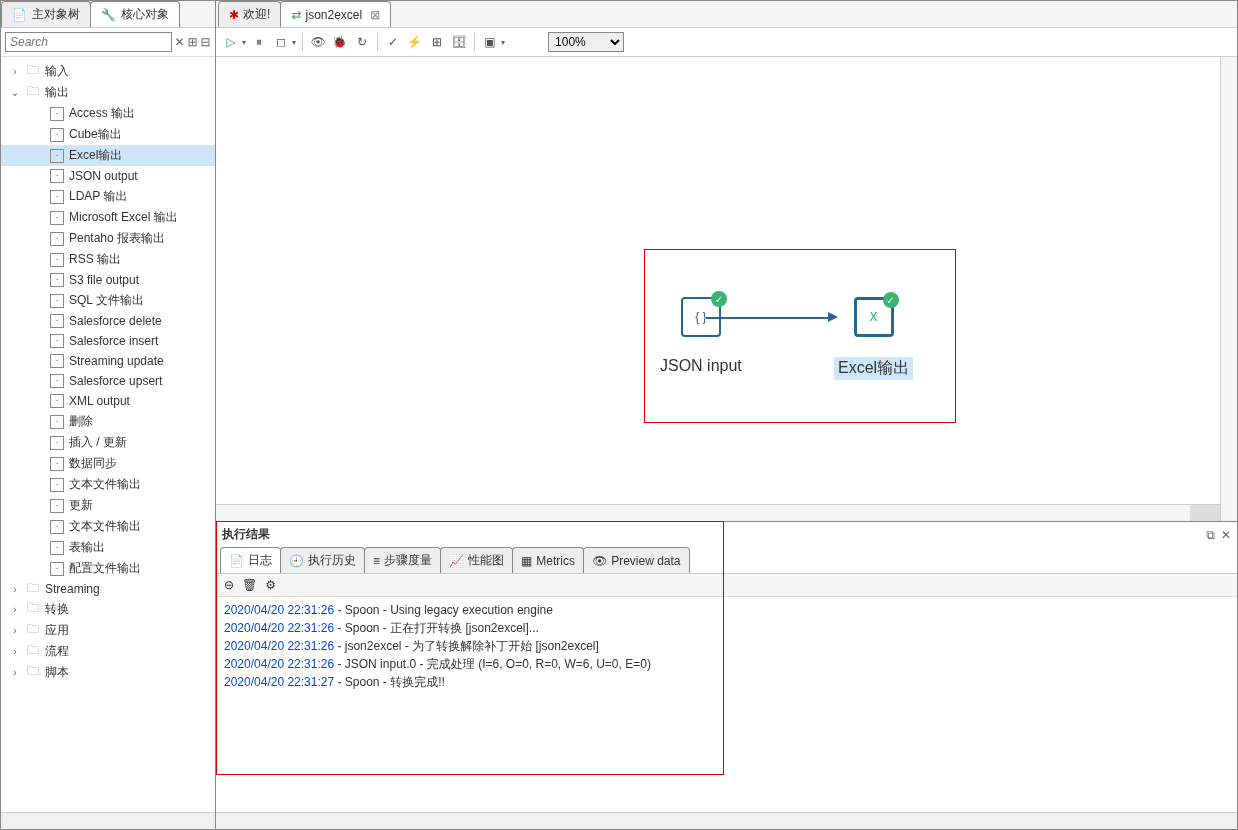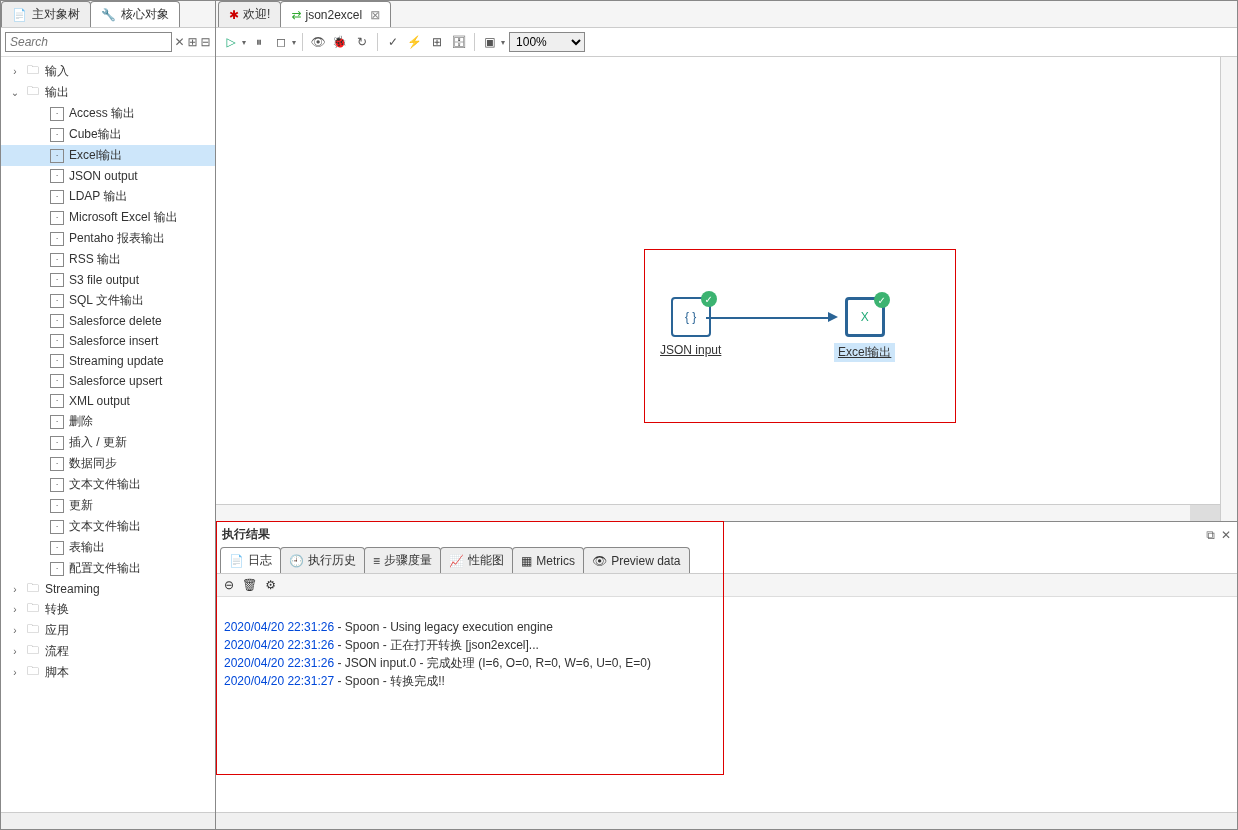--- a/index.html
+++ b/index.html
@@ -22,42 +22,42 @@
 .folder-icon { color: #888; }
 .main { flex: 1; display: flex; flex-direction: column; }
 .main-tabs { display: flex; background: #f5f5f5; border-bottom: 1px solid #ccc; padding-left: 2px; }
 .main-tab { padding: 4px 10px; border: 1px solid #888; border-bottom: none; background: #fff; border-radius: 4px 4px 0 0; margin-right: -1px; display: flex; align-items: center; gap: 4px; cursor: pointer; font-size: 12px; }
 .main-tab.inactive { background: #eee; }
 .close-x { color: #888; margin-left: 4px; }
 .toolbar { display: flex; align-items: center; padding: 4px 6px; gap: 4px; border-bottom: 1px solid #ccc; background: #fff; }
 .tbar-icon { width: 18px; height: 18px; display: flex; align-items: center; justify-content: center; cursor: pointer; color: #555; }
 .tbar-sep { width: 1px; height: 18px; background: #ccc; margin: 0 2px; }
 .dropdown-arrow { font-size: 8px; color: #666; margin-left: -2px; }
-.zoom-select { border: 1px solid #888; padding: 1px 2px; font-size: 12px; width: 76px; }
+.zoom-select { border: 1px solid #888; padding: 1px 2px; font-size: 12px; width: 76px; margin-left: 39px; }
 .canvas { position: relative; width: 100%; height: 460px; }
 .selection-rect { position: absolute; border: 1px solid #d00; left: 428px; top: 192px; width: 312px; height: 174px; }
 .node { position: absolute; text-align: center; }
 .node-box { width: 40px; height: 40px; border: 2px solid #2a6496; border-radius: 4px; background: #fff; display: flex; align-items: center; justify-content: center; position: relative; margin: 0 auto; }
 .node-box.selected { border: 3px solid #2a6496; }
 .node-check { position: absolute; top: -8px; right: -8px; width: 16px; height: 16px; background: #3cb371; border-radius: 50%; color: #fff; font-size: 10px; display: flex; align-items: center; justify-content: center; }
-.node-label { margin-top: 6px; font-size: 12px; text-decoration: underline; }
+.node-label { margin-top: 20px; font-size: 16px; }
 .node-label.selected { background: #cde6fa; padding: 1px 4px; }
 .arrow-line { position: absolute; height: 2px; background: #2a6496; }
 .arrow-head { position: absolute; width: 0; height: 0; border-top: 5px solid transparent; border-bottom: 5px solid transparent; border-left: 10px solid #2a6496; }
 .hbar { height: 17px; border-top: 1px solid #ccc; background: #f5f5f5; position: relative; }
 .hbar::after { content: ''; position: absolute; right: 0; width: 30px; height: 17px; background: #ddd; }
 .results { border-top: 1px solid #888; display: flex; flex-direction: column; height: 308px; }
 .results-red { border: 1px solid #d00; position: absolute; z-index: 5; pointer-events: none; }
 .results-hdr { display: flex; justify-content: space-between; align-items: center; padding: 4px 6px; font-weight: bold; }
 .results-hdr-icons { display: flex; gap: 6px; font-weight: normal; color: #666; }
 .results-tabs { display: flex; border-bottom: 1px solid #ccc; padding-left: 4px; }
 .results-tab { padding: 4px 8px; border: 1px solid #888; border-bottom: none; background: #fff; border-radius: 4px 4px 0 0; margin-right: -1px; display: flex; align-items: center; gap: 4px; cursor: pointer; font-size: 12px; }
 .results-tab.inactive { background: #eee; }
 .log-toolbar { display: flex; gap: 8px; padding: 4px 8px; border-bottom: 1px solid #ddd; background: #f5f5f5; }
-.log-body { flex: 1; overflow: auto; padding: 4px 8px; font-size: 12px; line-height: 1.5; margin-top: 17px; }
+.log-body { flex: 1; overflow: auto; padding: 4px 8px; font-size: 12px; line-height: 1.5; }
 .log-line { white-space: nowrap; }
 .log-ts { color: #0048d9; }
 .vscroll { width: 17px; background: #f5f5f5; border-left: 1px solid #ccc; }
 .canvas-row { display: flex; flex: 1; overflow: hidden; }
 .canvas-col { flex: 1; display: flex; flex-direction: column; }
 .small-ico { width: 14px; height: 14px; border: 1px solid #888; display: inline-block; font-size: 8px; text-align: center; line-height: 12px; }
 .scrollbar-bottom { height: 17px; background: #f0f0f0; border-top: 1px solid #ccc; }
 </style>
 </head>
 <body>
@@ -363,19 +363,20 @@
           </div>
       </div>
       <div class="log-toolbar">
         <span>⊖</span>
         <span>🗑</span>
         <span>⚙</span>
       </div>
       <div class="log-body" id="log-body">
           <div class="log-line"><span class="log-ts">2020/04/20 22:31:26</span><span> - Spoon - Using legacy execution engine</span></div>
           <div class="log-line"><span class="log-ts">2020/04/20 22:31:26</span><span> - Spoon - 正在打开转换 [json2excel]...</span></div>
+          <div class="log-line"><span class="log-ts">2020/04/20 22:31:26</span><span> - json2excel - 为了转换解除补丁开始  [json2excel]</span></div>
           <div class="log-line"><span class="log-ts">2020/04/20 22:31:26</span><span> - JSON input.0 - 完成处理 (I=6, O=0, R=0, W=6, U=0, E=0)</span></div>
           <div class="log-line"><span class="log-ts">2020/04/20 22:31:27</span><span> - Spoon - 转换完成!!</span></div>
         </div>
       <div class="scrollbar-bottom"></div>
     </div>
   </div>
 </div>
 
 </body></html>

